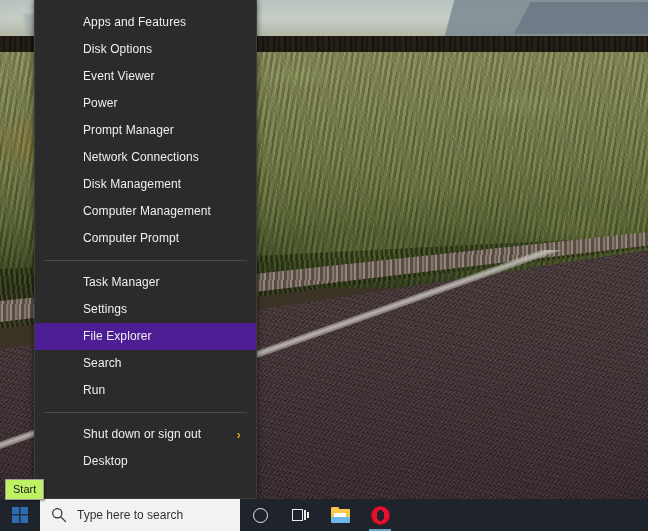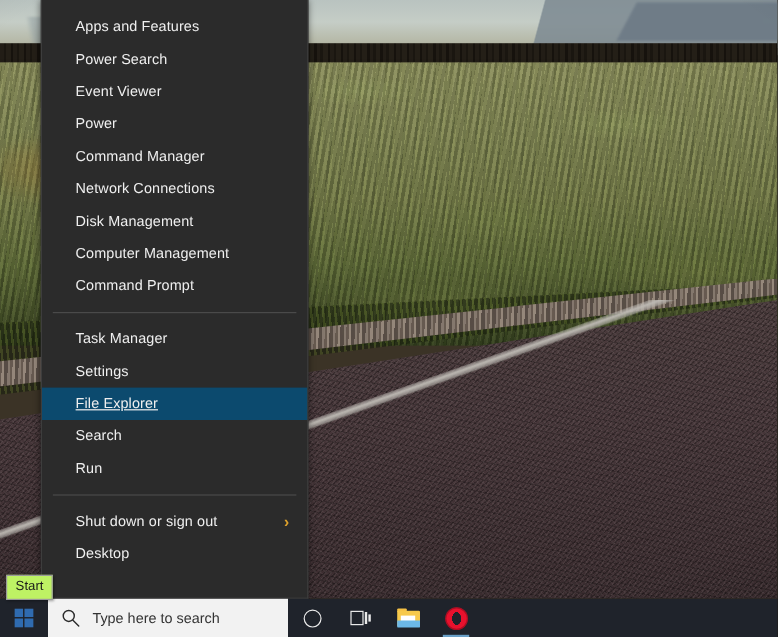--- a/index.html
+++ b/index.html
@@ -163,22 +163,22 @@
     padding-left: 28px;
     padding-right: 14px;
     color: #efefef;
     font-size: 12px;
     letter-spacing: .1px;
     white-space: nowrap;
     cursor: default;
     display: flex;
     align-items: center;
   }
-  .mi.sel { background: #0c4a6e; text-decoration: underline; }
-  .mi .label { flex: 1 1 auto; }
+  .mi.sel { background: #4c1d95; }
+  .mi .label { flex: 1 1 auto; margin-left: 20px; }
   .mi .chev {
     flex: 0 0 auto;
     color: #dda12c;
     font-size: 13px;
     line-height: 1;
     font-weight: 600;
     margin-right: 1px;
   }
   .sep {
     height: 1px;
@@ -281,42 +281,42 @@
     <div class="wp-vig"></div>
   </div>
 
   <div id="winx">
 
     <div>
       <div class="mi">
         <span class="label">Apps and Features</span>
       </div>
       <div class="mi">
-        <span class="label">Power Search</span>
+        <span class="label">Disk Options</span>
       </div>
       <div class="mi">
         <span class="label">Event Viewer</span>
       </div>
       <div class="mi">
         <span class="label">Power</span>
       </div>
       <div class="mi">
-        <span class="label">Command Manager</span>
+        <span class="label">Prompt Manager</span>
       </div>
       <div class="mi">
         <span class="label">Network Connections</span>
       </div>
       <div class="mi">
         <span class="label">Disk Management</span>
       </div>
       <div class="mi">
         <span class="label">Computer Management</span>
       </div>
       <div class="mi">
-        <span class="label">Command Prompt</span>
+        <span class="label">Computer Prompt</span>
       </div>
     </div>
 
     <div class="sep"></div>
 
     <div>
       <div class="mi">
         <span class="label">Task Manager</span>
       </div>
       <div class="mi">

